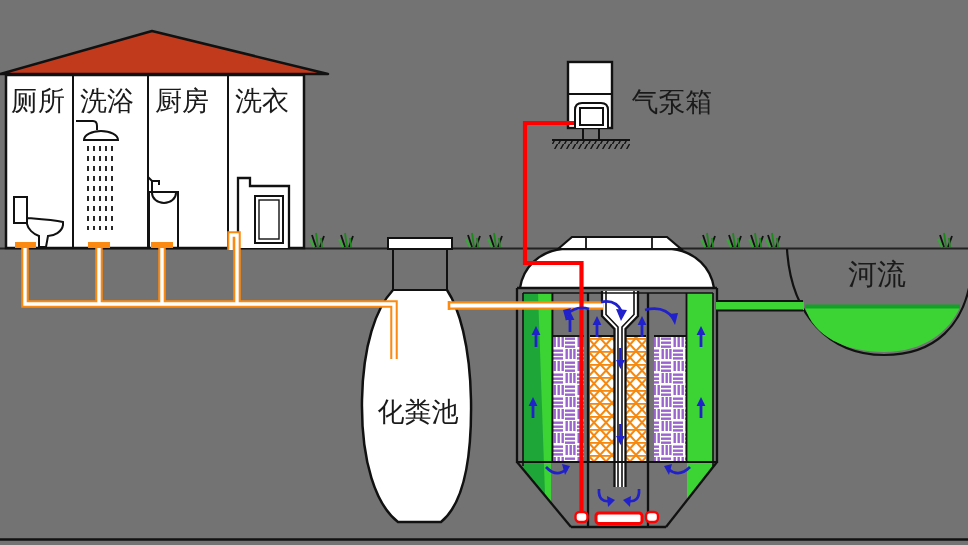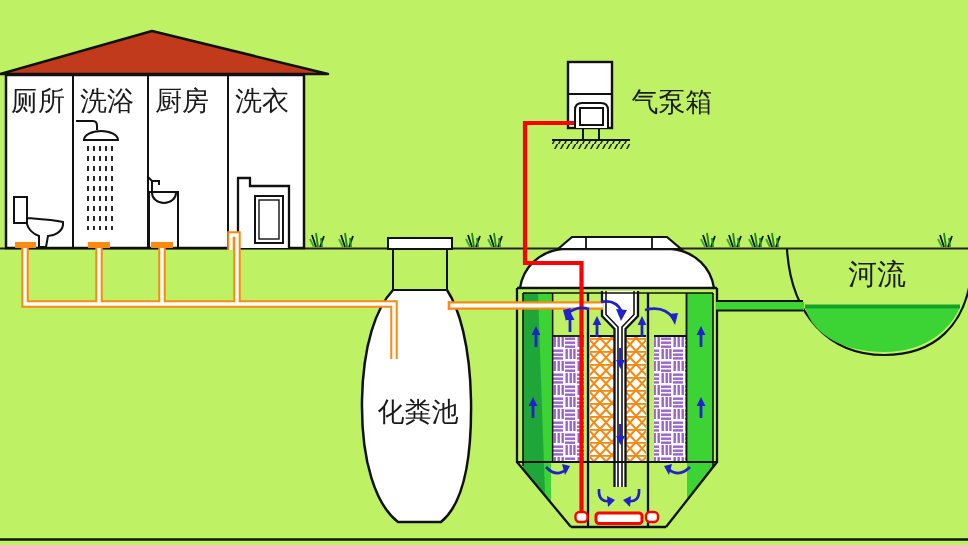--- a/index.html
+++ b/index.html
@@ -1,16 +1,16 @@
 <!DOCTYPE html>
 <html><head>
 <meta charset="utf-8">
 <style>
   html,body{margin:0;padding:0;background:#ffffff;}
-  .stage{position:relative;width:968px;height:545px;background:#bef264;overflow:hidden;}
+  .stage{position:relative;width:968px;height:545px;background:#737373;overflow:hidden;}
   svg{display:block;}
   text{font-family:"Liberation Serif","DejaVu Serif",serif;fill:#1a1a1a;}
   .lbl{font-size:27px;}
   .lbl-big{font-size:29px;}
 </style>
 </head>
 <body>
 
 <div class="stage">
 <svg width="968" height="545" viewBox="0 0 968 545" xmlns="http://www.w3.org/2000/svg">

